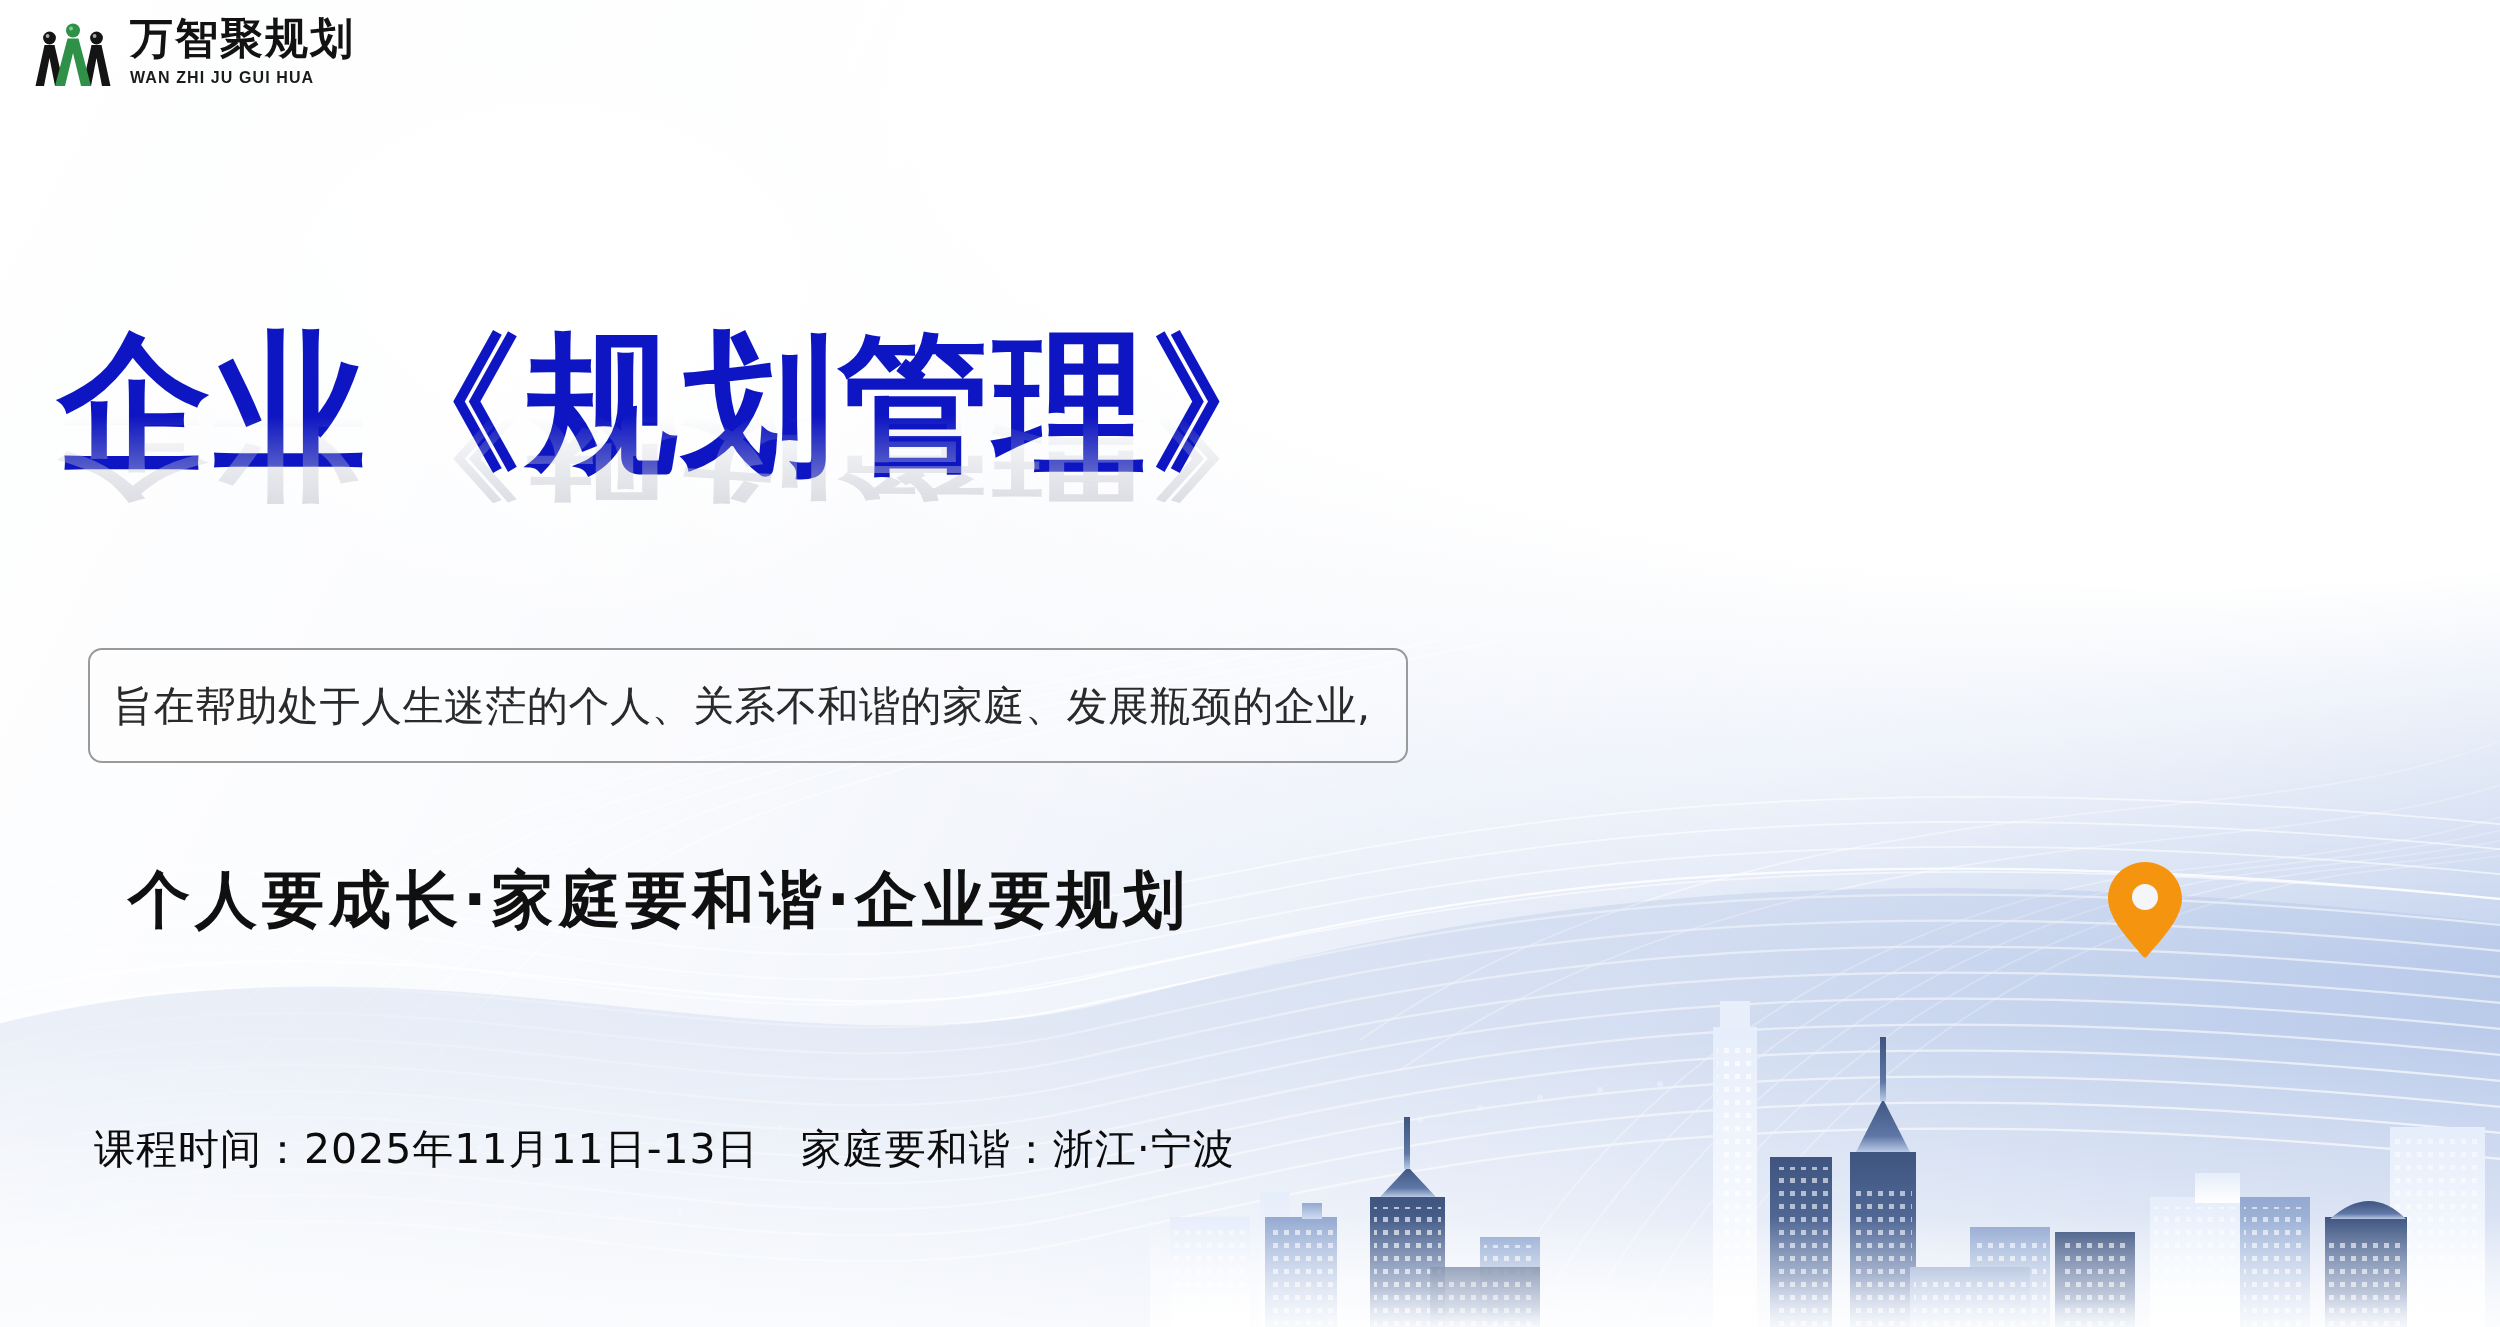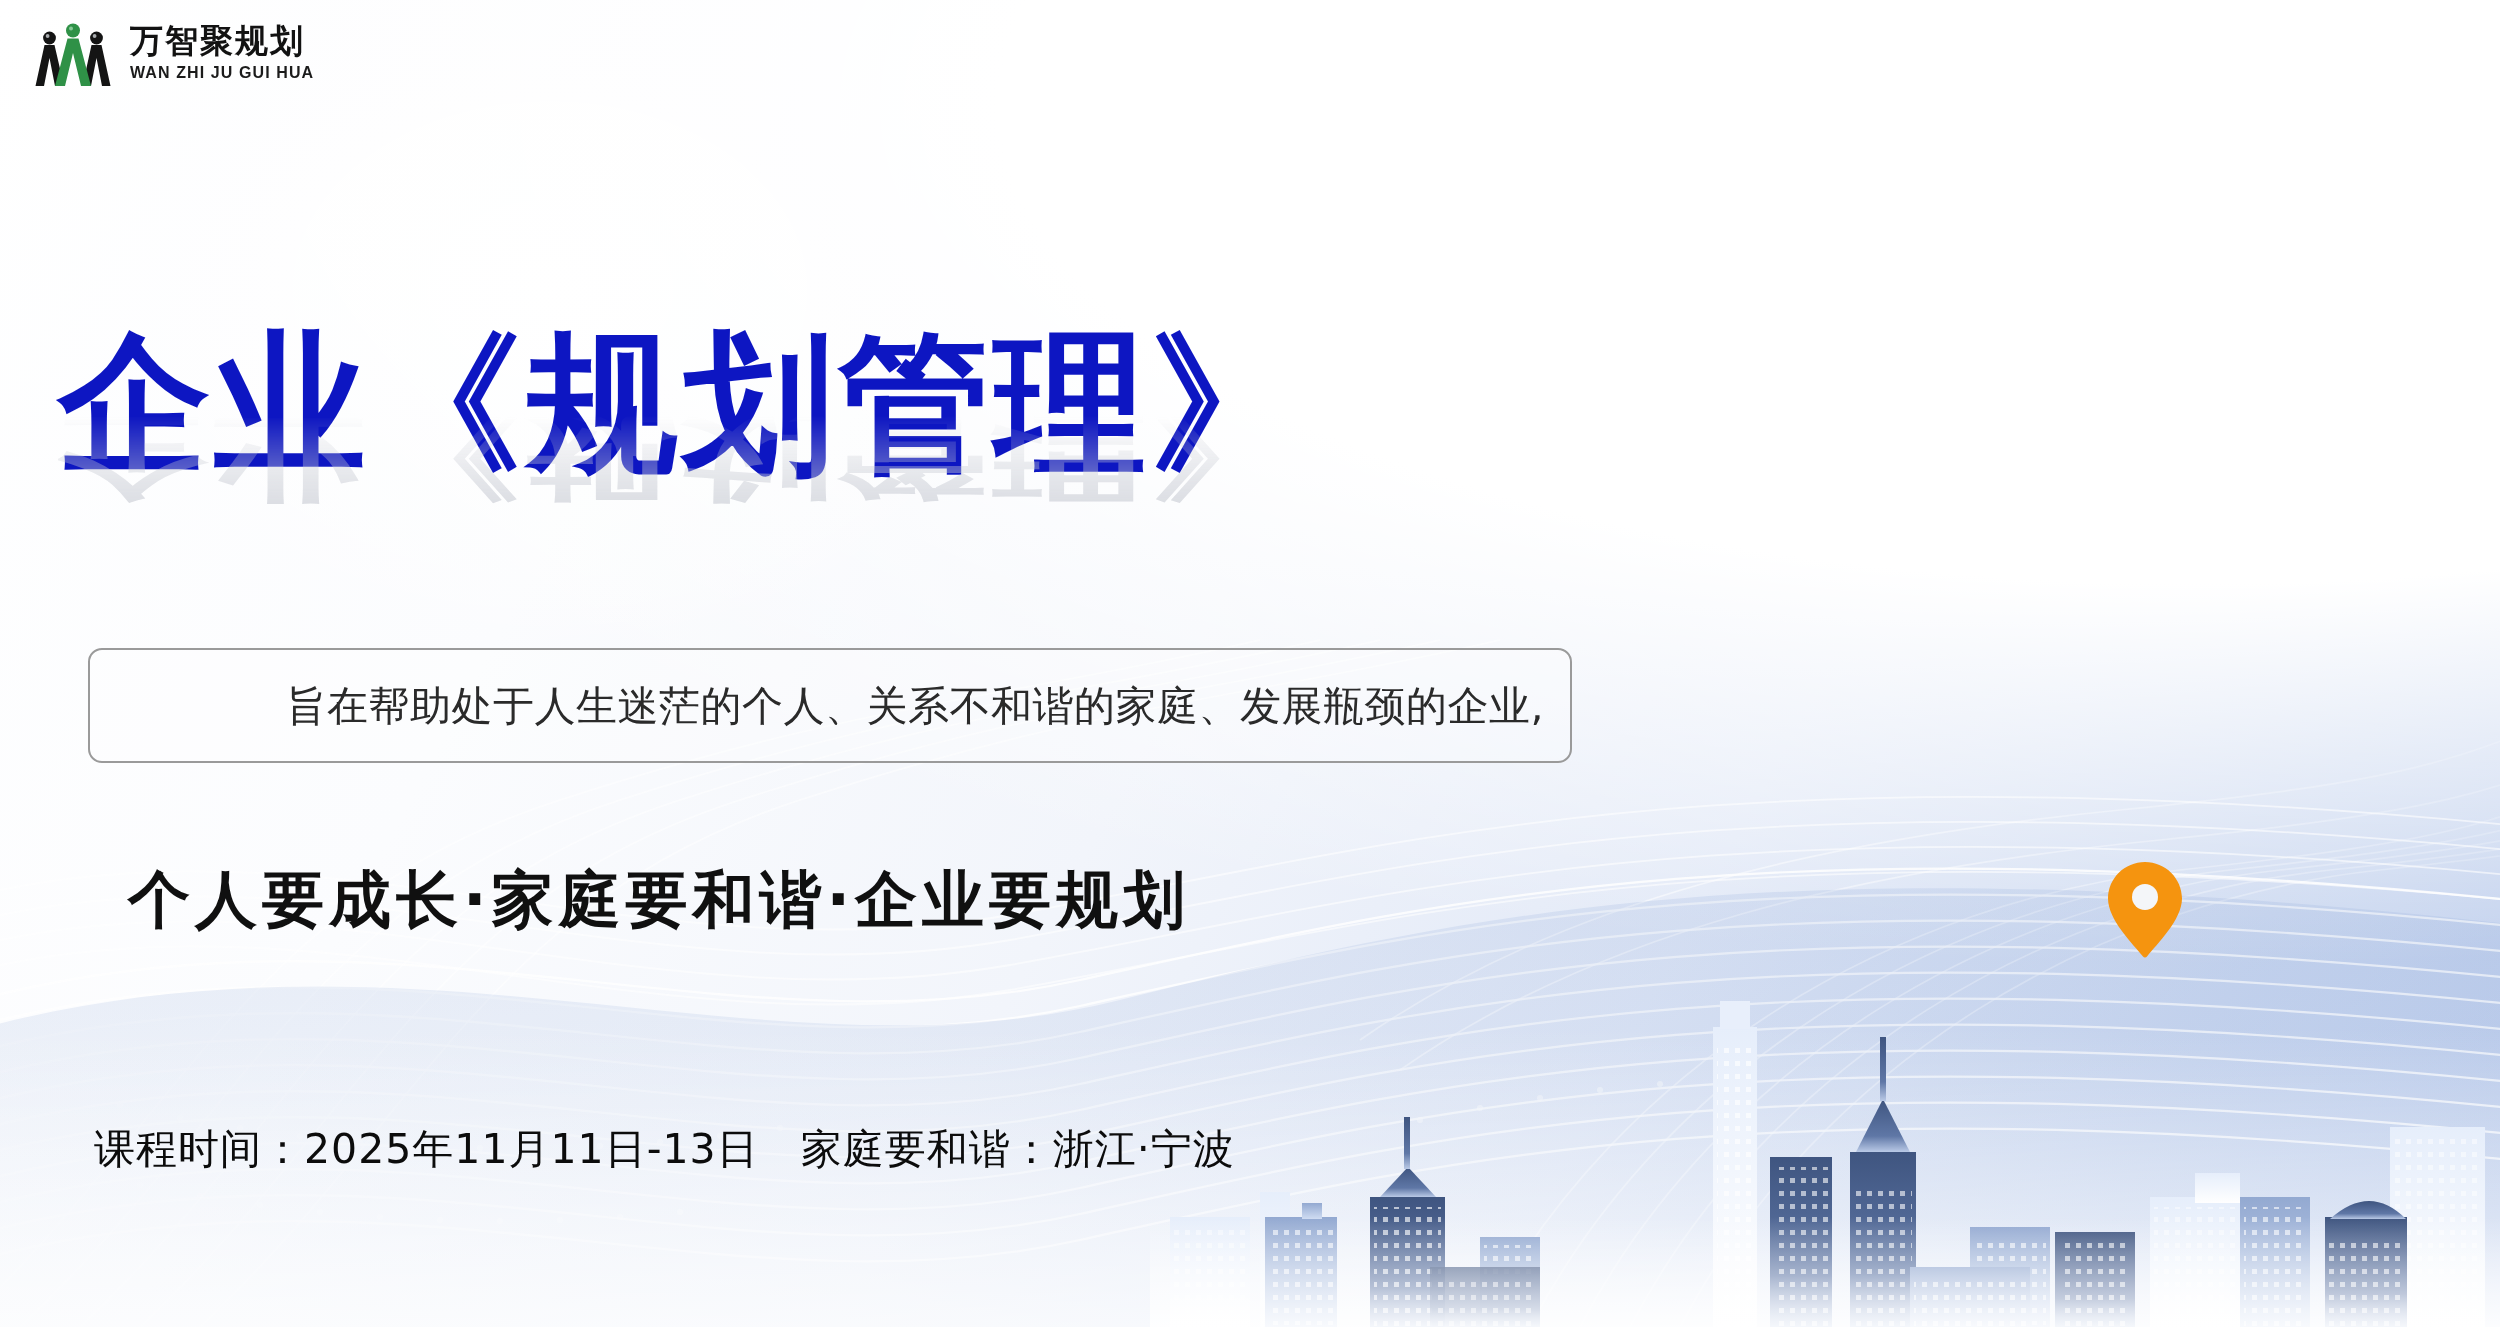--- a/index.html
+++ b/index.html
@@ -38,22 +38,22 @@
   }
 
   
   .logo-block{
     position:absolute; left:34px; top:18px;
     display:flex; align-items:center; gap:18px;
   }
   .logo-mark{ width:78px; height:70px; display:block; }
   .logo-text{ display:flex; flex-direction:column; line-height:1; }
   .logo-cn{
-    font-family:Liberation Serif, serif;
-    font-size:33px; font-weight:700; color:#121212;
+    font-family:Liberation Mono, monospace;
+    font-size:43px; font-weight:700; color:#121212;
     letter-spacing:2px;
   }
   .logo-py{
     margin-top:7px;
     font-size:16px; font-weight:700; color:#1b1b1b;
     letter-spacing:1.1px;
   }
 
   
   .title-wrap{
@@ -76,24 +76,23 @@
     transform:scaleY(-0.62);
     transform-origin:top left;
     -webkit-mask-image:linear-gradient(to top, rgba(0,0,0,0) 6%, rgba(0,0,0,.55) 72%, rgba(0,0,0,.75) 100%);
             mask-image:linear-gradient(to top, rgba(0,0,0,0) 6%, rgba(0,0,0,.55) 72%, rgba(0,0,0,.75) 100%);
     opacity:.85;
   }
 
   
   .desc-box{
     position:absolute; left:88px; top:648px;
-    width:1484px; padding:26px 26px 24px 22px;
+    width:1320px; padding:26px 26px 24px 22px;
     border:2px solid #9a9a9a; border-radius:14px;
     background:rgba(255,255,255,0.28);
-    text-align:right;
   }
   .desc-line{
     font-family:"DejaVu Sans","Liberation Sans",sans-serif;
     font-size:41px; color:#2a2a2a; line-height:1.48;
     letter-spacing:.5px; white-space:nowrap;
   }
 
   
   .tagline{
     position:absolute; left:128px; top:858px;

